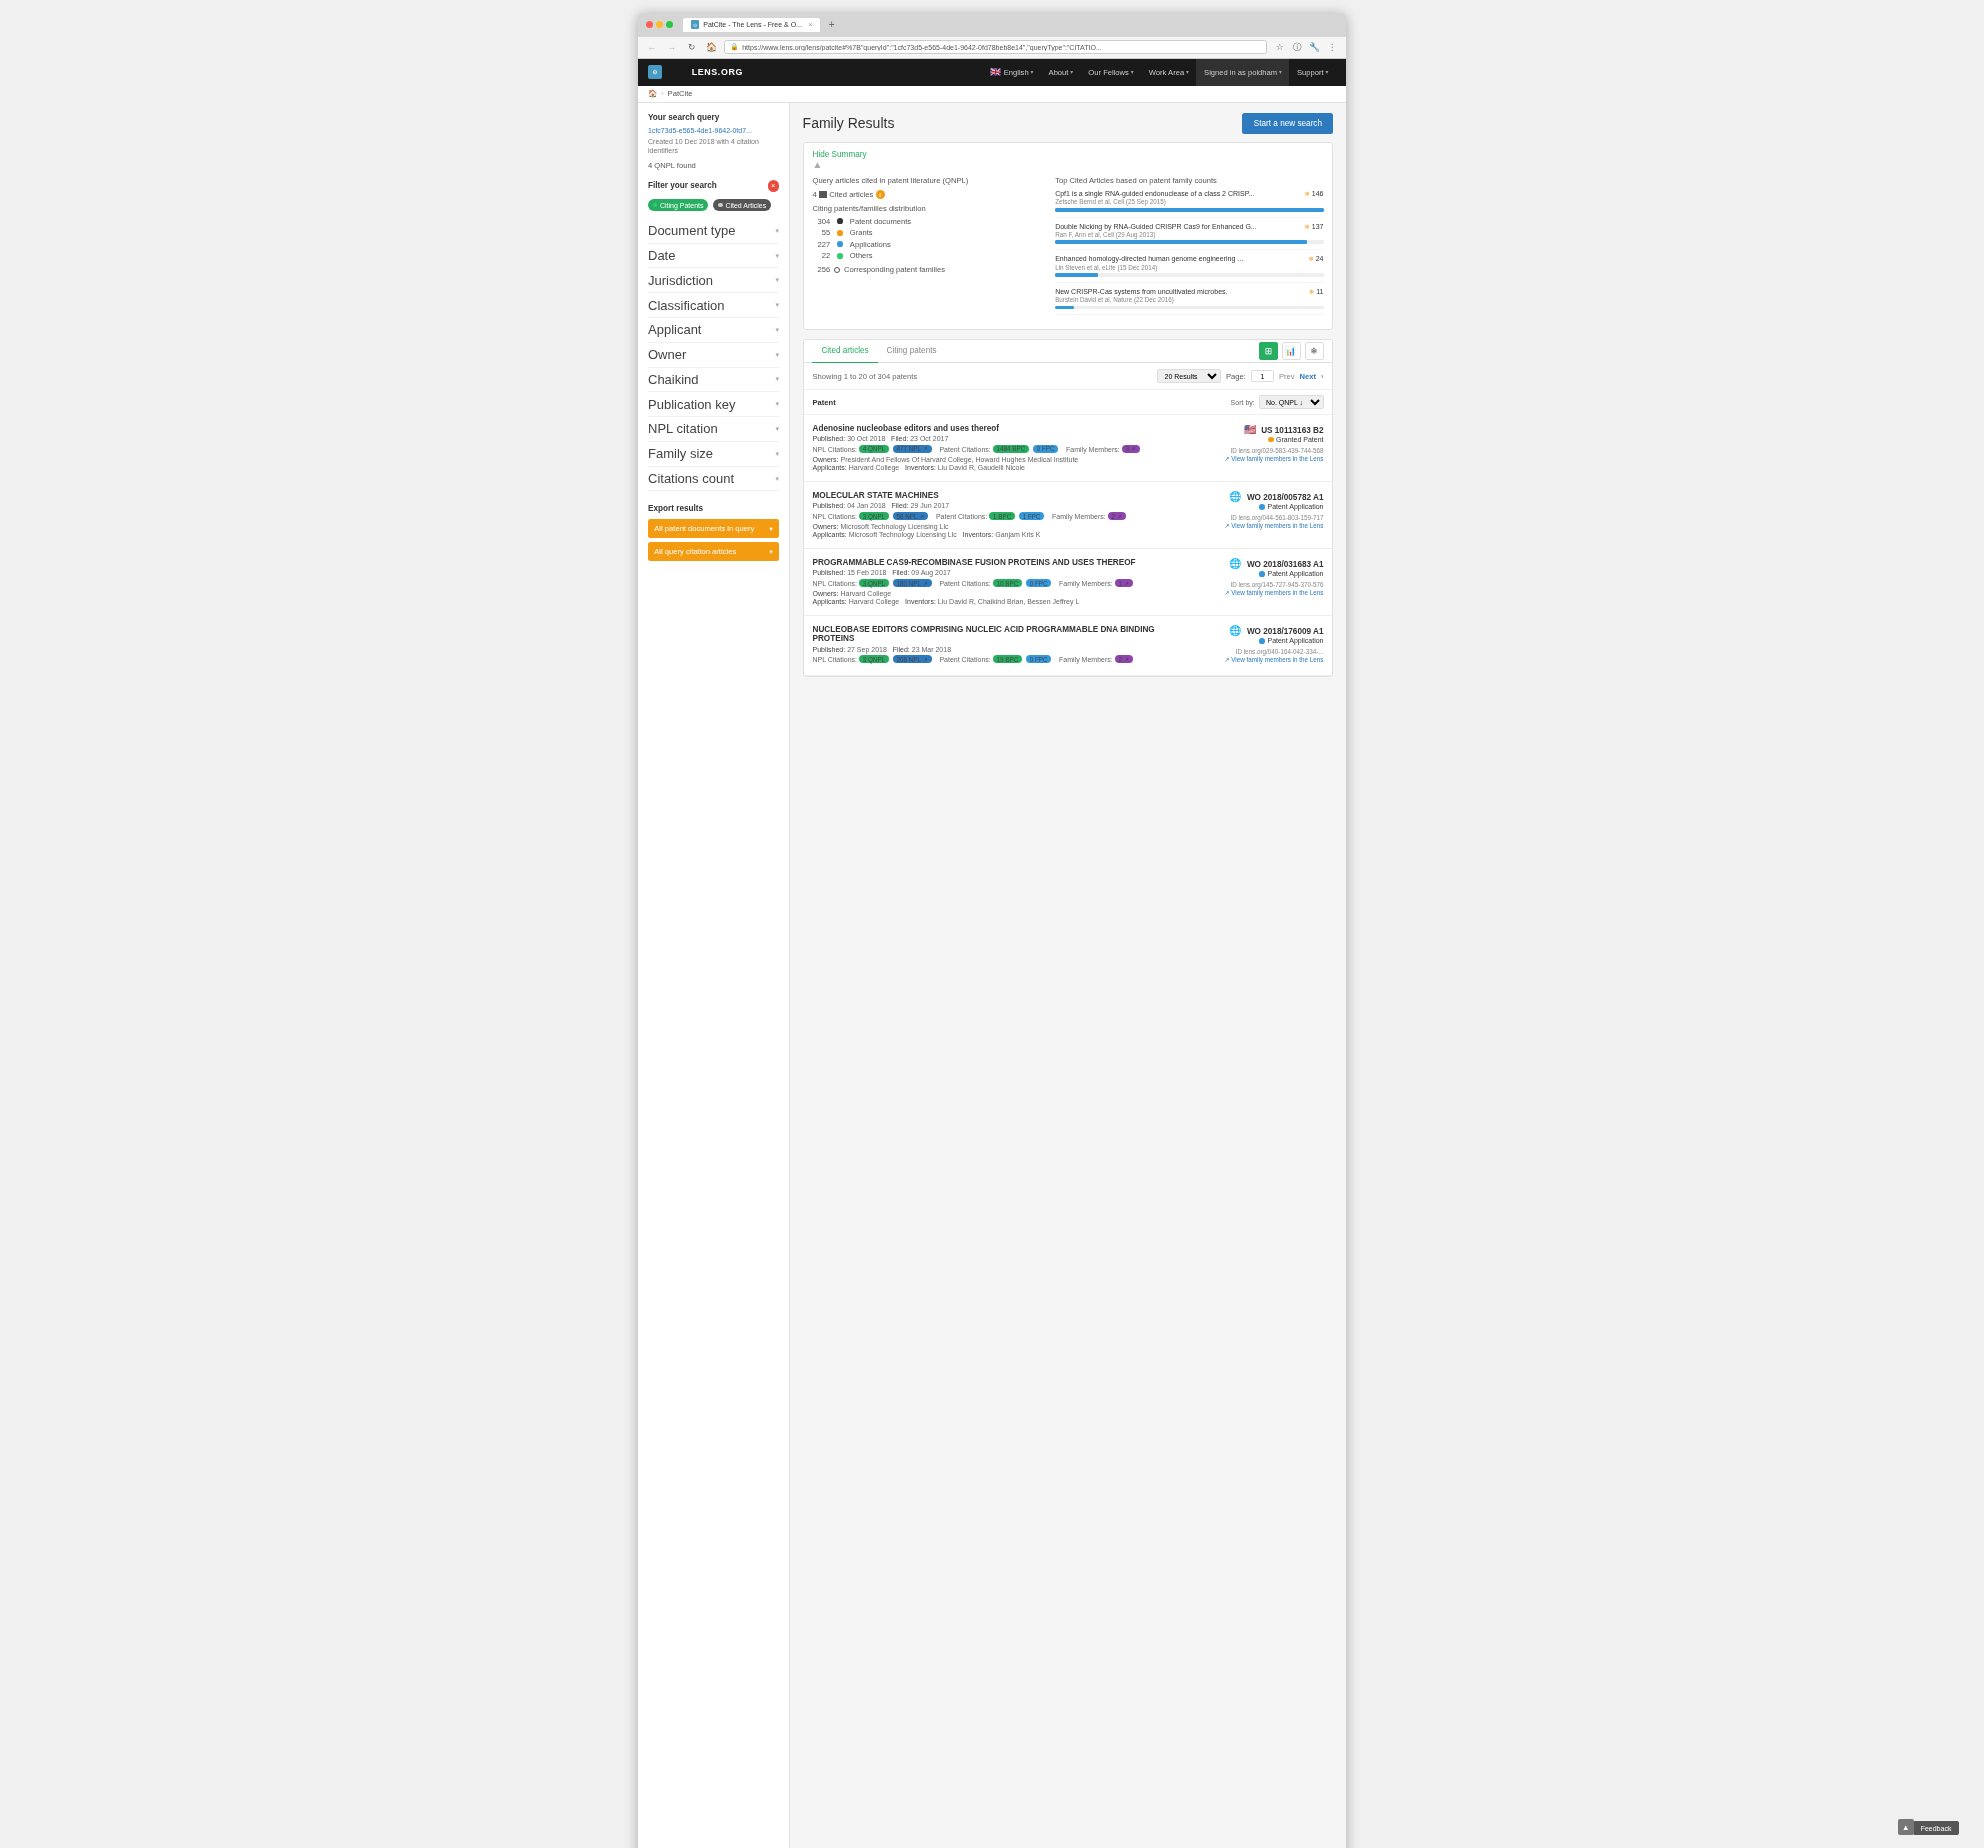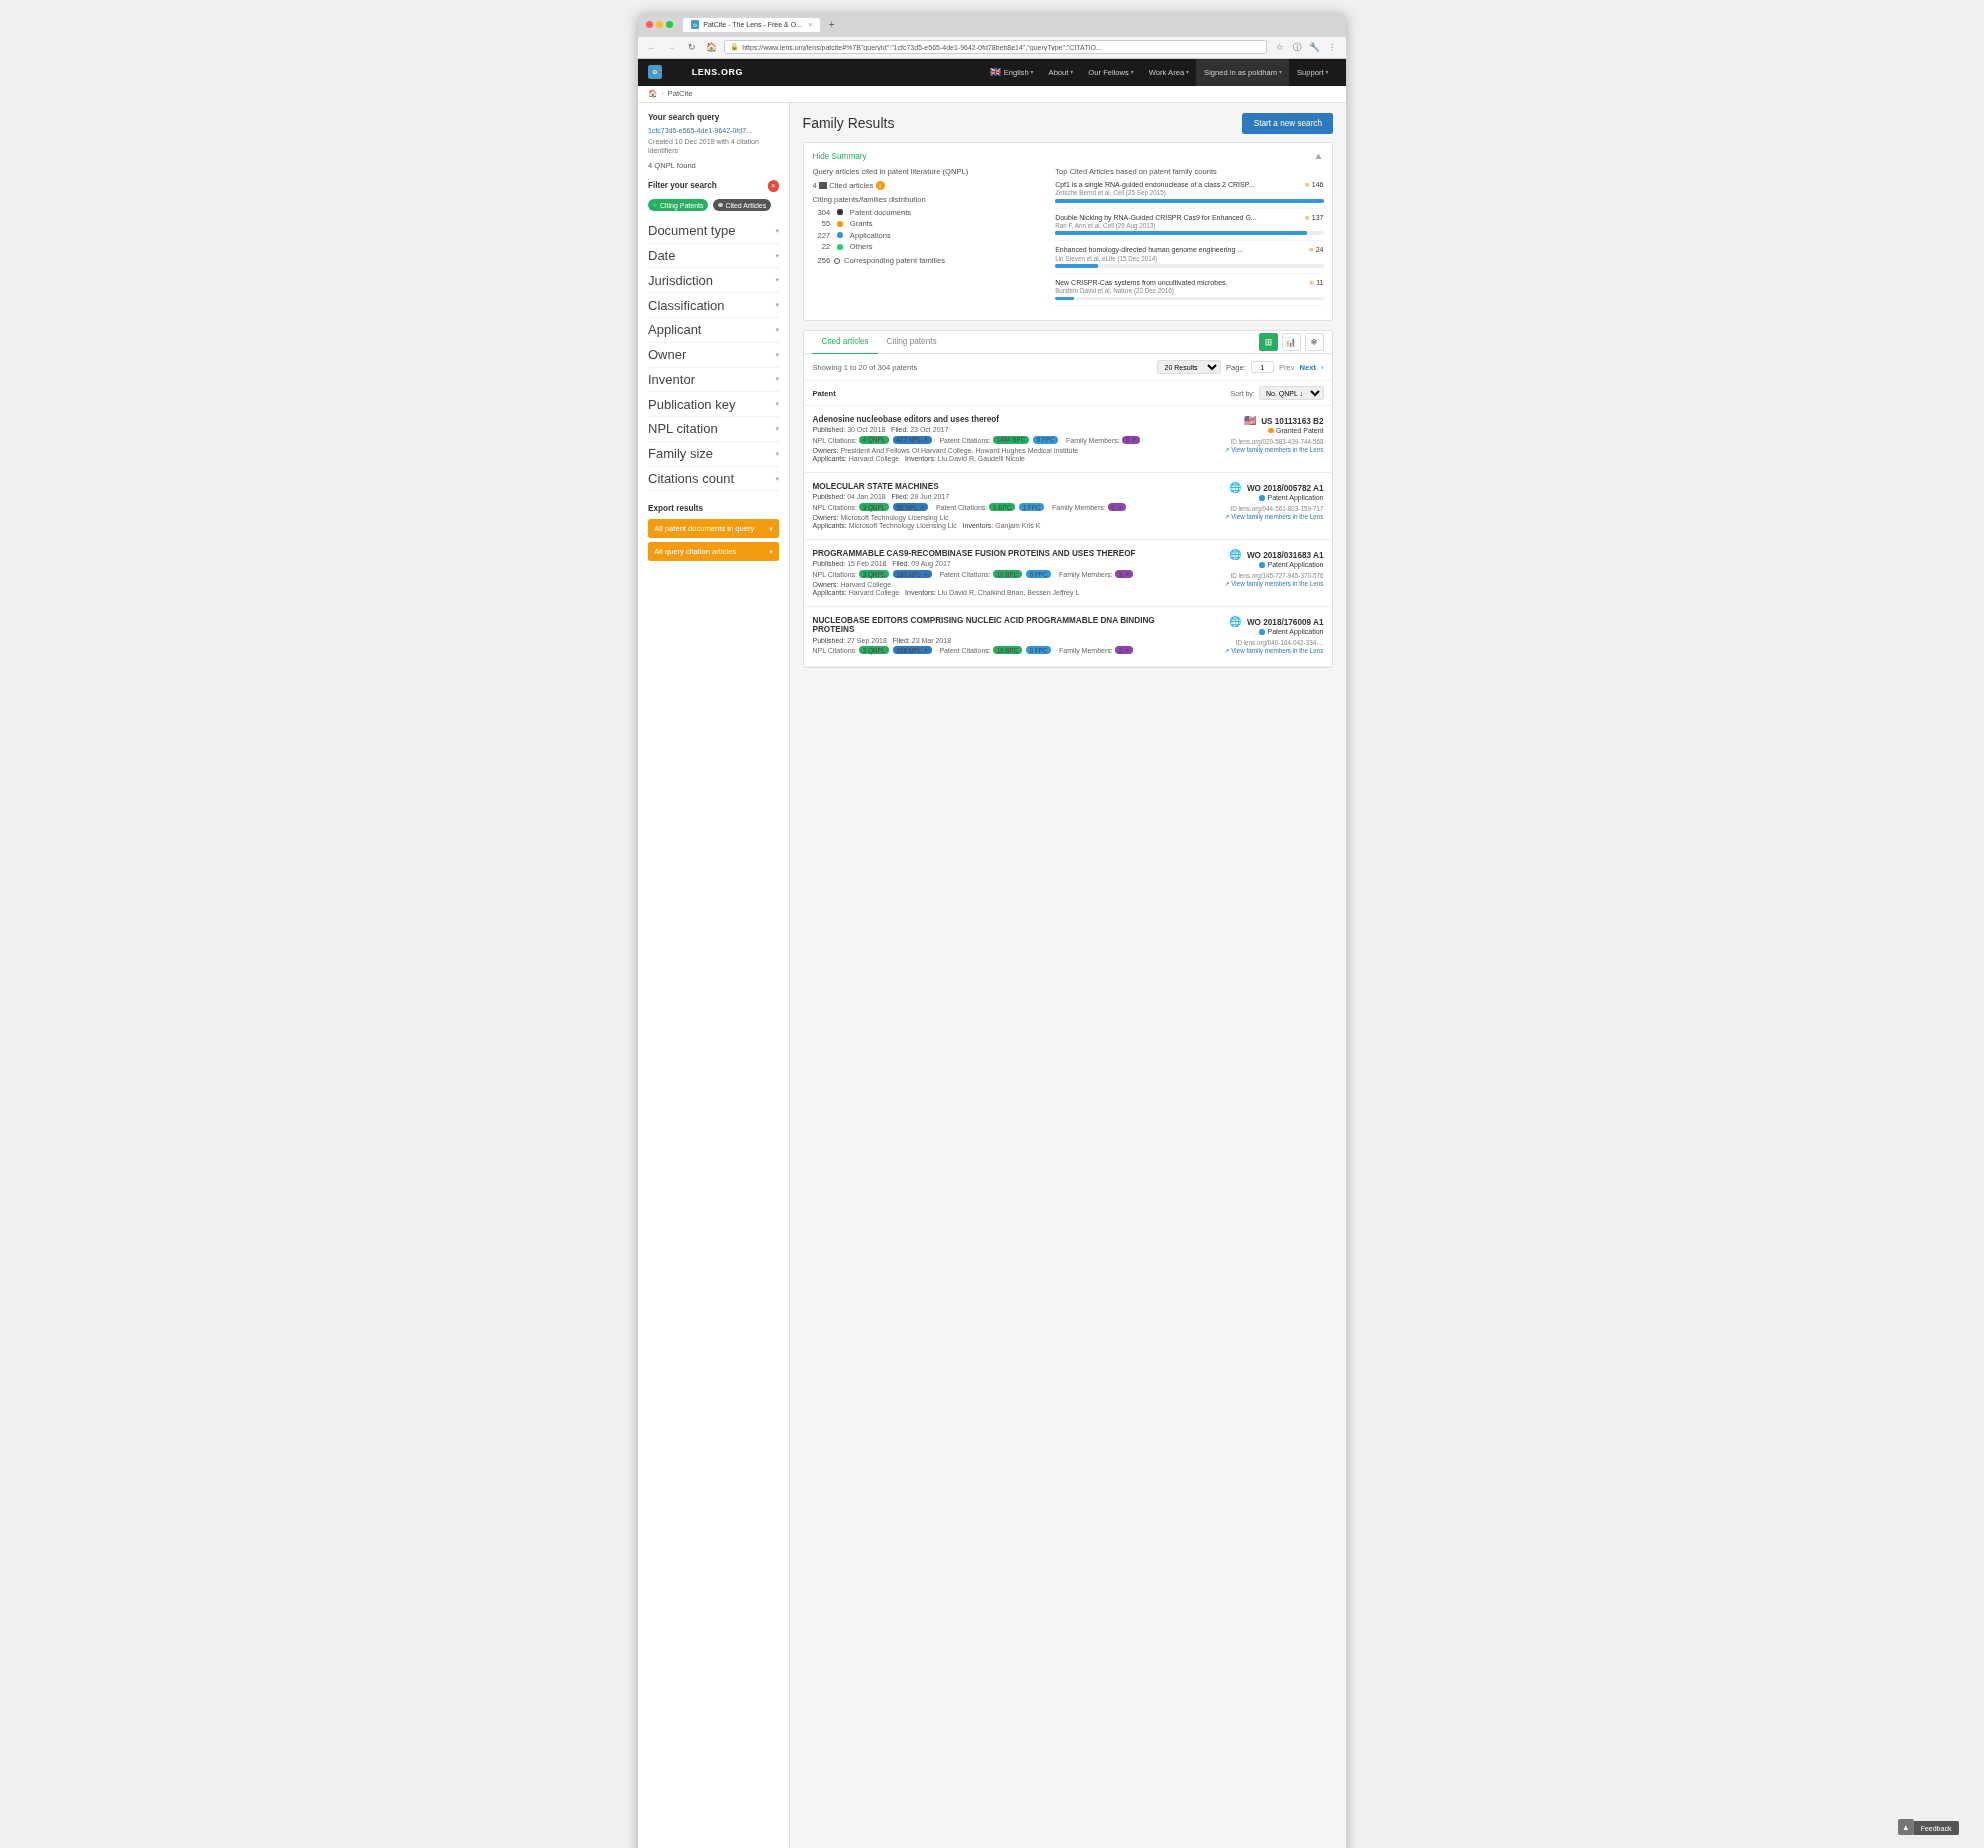--- a/index.html
+++ b/index.html
@@ -76,21 +76,21 @@
     .export-btn-caret { font-size: 6.3px; }
 
     
     .content-area { flex: 1; padding: 10px 12.6px; }
     .search-results-header { display: flex; align-items: center; justify-content: space-between; margin-bottom: 8.9px; }
     .search-results-title { font-size: 14px; font-weight: 300; color: #333; }
     .start-new-search-btn { background: #2d7abf; color: white; border: none; padding: 5.7px 11.4px; border-radius: 2.5px; font-size: 8.2px; cursor: pointer; font-weight: 500; }
 
     
     .summary-card { background: white; border: 0.6px solid #e0e0e0; border-radius: 2.5px; margin-bottom: 8.9px; overflow: hidden; }
-    .summary-header { padding: 6.3px 8.9px; display: flex; align-items: flex-end; justify-content: space-between; }
+    .summary-header { padding: 6.3px 8.9px; display: flex; align-items: flex-start; justify-content: space-between; flex-direction: column; }
     .hide-summary-link { color: #27ae60; font-size: 8.2px; font-weight: 500; cursor: pointer; text-decoration: none; }
     .summary-collapse { color: #aaa; cursor: pointer; font-size: 10px; }
     .summary-body { padding: 0 8.9px 8.9px; display: flex; gap: 19px; }
     .summary-left { flex: 1; }
     .summary-right { flex: 1.2; }
     .summary-section-label { font-size: 7.6px; color: #555; margin-bottom: 5px; font-weight: 500; }
     .cited-count { font-size: 7.6px; color: #555; margin-bottom: 5px; display: flex; align-items: center; gap: 2.5px; }
     .cited-icon { width: 7.6px; height: 7.6px; background: #555; border-radius: 0.6px; display: inline-block; }
     .info-icon { width: 8.9px; height: 8.9px; border-radius: 50%; background: #f39c12; color: white; font-size: 5.7px; display: inline-flex; align-items: center; justify-content: center; font-weight: bold; }
     .dist-title { font-size: 7.6px; color: #555; font-weight: 500; margin-bottom: 3.8px; }
@@ -289,21 +289,21 @@
           </div>
           <div class="filter-item">
             <span class="filter-item-label">Applicant</span>
             <span class="filter-item-caret">▾</span>
           </div>
           <div class="filter-item">
             <span class="filter-item-label">Owner</span>
             <span class="filter-item-caret">▾</span>
           </div>
           <div class="filter-item">
-            <span class="filter-item-label">Inventor</span>
+            <span class="filter-item-label">Chaikind</span>
             <span class="filter-item-caret">▾</span>
           </div>
           <div class="filter-item">
             <span class="filter-item-label">Publication key</span>
             <span class="filter-item-caret">▾</span>
           </div>
           <div class="filter-item">
             <span class="filter-item-label">NPL citation</span>
             <span class="filter-item-caret">▾</span>
           </div>

